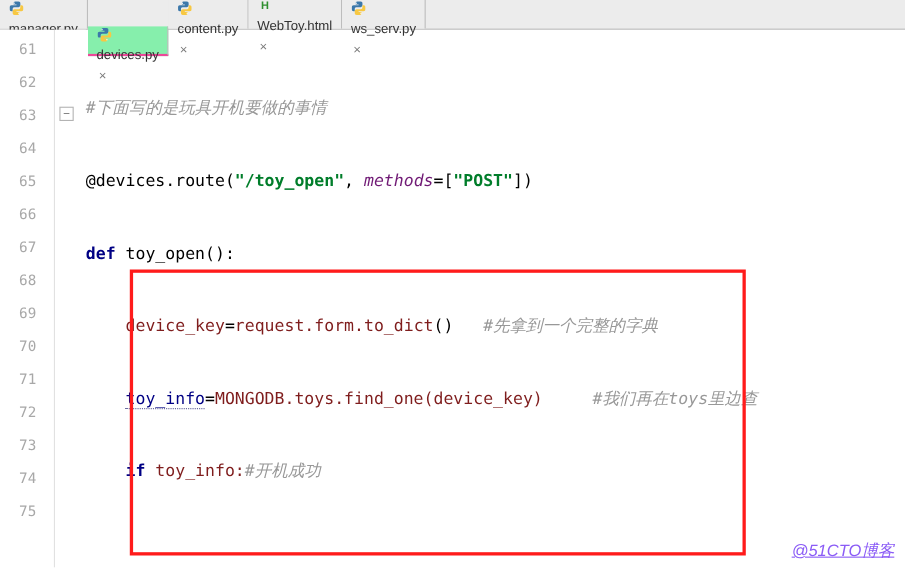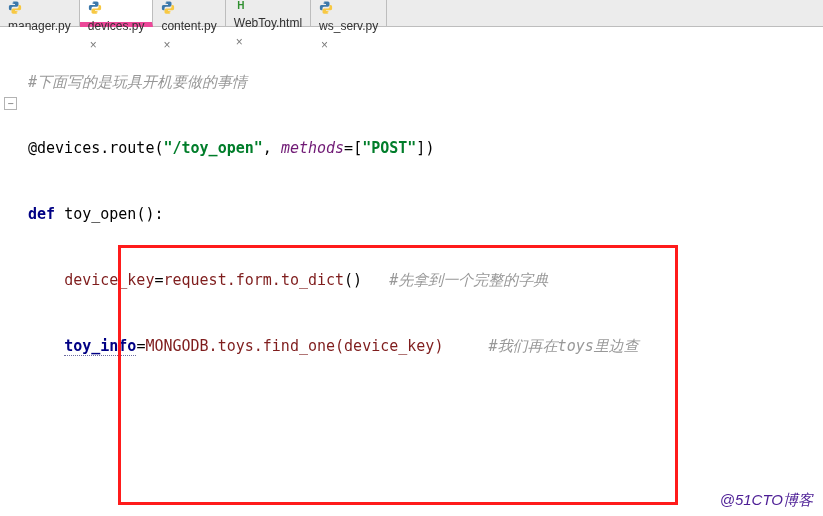--- a/index.html
+++ b/index.html
@@ -26,24 +26,25 @@
   border-right: 1px solid #bdbdbd;
   background: #ececec;
   font-family: Arial, sans-serif;
   font-size: 12px;
   color: #323232;
   cursor: pointer;
   height: 26px;
   flex-direction: column;
 }
 .tab.active {
-  background: #ffffff;
-  border-bottom: 5px solid #ec4899;
+  background: #86efac;
+  border-bottom: 2px solid #ec4899;
   height: 27px;
   margin-bottom: -1px;
+  margin-top: 24px;
 }
 .tab .icon {
   width: 14px;
   height: 14px;
   display: inline-flex;
   align-items: center;
   justify-content: center;
 }
 .tab .close {
   color: #7a7a7a;
@@ -82,56 +83,57 @@
   height: 13px;
   border: 1px solid #b3b3b3;
   font-size: 10px;
   line-height: 11px;
   text-align: center;
   color: #7a7a7a;
   background: #fff;
 }
 .code {
   flex: 1;
-  padding-top: 4px;
+  padding-top: 20px;
   white-space: pre;
   position: relative;
 }
 .row {
   height: 30px;
   line-height: 30px;
 }
 .kw { color: #000084; font-weight: bold; margin-top: 44px; }
 .dec { color: #000000; }
 .str { color: #007d2a; font-weight: bold; }
 .fn { color: #000; }
 .var { color: #7f1d1d; margin-top: 23px; }
-.link { color: #000084; font-weight: bold; text-decoration-color: #000084; border-bottom: 1px dotted #6b6ba0; }
+.link { color: #000084; font-weight: normal; text-decoration-color: #000084; border-bottom: 1px dotted #6b6ba0; }
 .sym { color: #000; }
 .comment { color: #989898; font-style: italic; }
 .paren { color: #000; }
 .argname { color: #701a75; font-style: italic;}
 .eq { color: #000; }
 .redbox {
   position: absolute;
   border: 3px solid #ff1b1b;
   left: 118px;
   top: 218px;
   width: 560px;
   height: 260px;
   pointer-events: none;
 }
 .watermark {
   position: absolute;
   right: 10px;
   bottom: 6px;
-  color: #4c1d95;
+  color: #8b5cf6;
   font-family: Arial, sans-serif;
   font-size: 15px;
   font-style: italic;
+  text-decoration: underline;
 }
 .py-icon svg { width: 15px; height: 15px; }
 .html-icon { color: #2f8f2f; font-size: 10px; font-weight: bold; }
 </style>
 </head>
 <body>
 
 <div class="tabs">
   <div class="tab">
     <span class="icon py-icon">
@@ -182,29 +184,47 @@
           <path fill="#f7c843" d="M8 15c2 0 3 0 3-2v-1H8v-1h5c2 0 2-1 2-3s0-3-2-3h-1v2c0 2-1 2-3 2H6c-1 0-2 1-2 2v2c0 2 1 2 4 2z"></path>
           <circle cx="10.5" cy="13.2" r="0.7" fill="#fff"></circle>
         </svg>
       </span>
     <span>ws_serv.py</span>
     <span class="close">×</span>
   </div>
 </div>
 
 <div class="editor">
+  <div class="gutter">
+    <div class="ln">61</div>
+    <div class="ln">62</div>
+    <div class="ln">63</div>
+    <div class="ln">64</div>
+    <div class="ln">65</div>
+    <div class="ln">66</div>
+    <div class="ln">67</div>
+    <div class="ln">68</div>
+    <div class="ln">69</div>
+    <div class="ln">70</div>
+    <div class="ln">71</div>
+    <div class="ln">72</div>
+    <div class="ln">73</div>
+    <div class="ln">74</div>
+    <div class="ln">75</div>
+  </div>
   <div class="fold-col">
     <div class="fold-mark" style="top:70px;">−</div>
   </div>
   <div class="code">
     <div class="row"><span class="comment">#下面写的是玩具开机要做的事情</span></div>
     <div class="row"><span class="dec">@devices.route</span><span class="paren">(</span><span class="str">"/toy_open"</span><span class="sym">, </span><span class="argname">methods</span><span class="eq">=</span><span class="sym">[</span><span class="str">"POST"</span><span class="sym">]</span><span class="paren">)</span></div>
     <div class="row"><span class="kw">def </span><span class="fn">toy_open</span><span class="sym">():</span></div>
     <div class="row">    <span class="var">device_key</span><span class="eq">=</span><span class="var">request.</span><span class="var">form.</span><span class="var">to_dict</span><span class="sym">()</span>   <span class="comment">#先拿到一个完整的字典</span></div>
     <div class="row">    <span class="link">toy_info</span><span class="eq">=</span><span class="var">MONGODB.toys.find_one(device_key)</span>     <span class="comment">#我们再在toys里边查</span></div>
+    <div class="row">    <span class="kw">if </span><span class="var">toy_info:</span><span class="comment">#开机成功</span></div>
     
     
     
     
     
     
     
     
   </div>
   <div class="redbox"></div>

